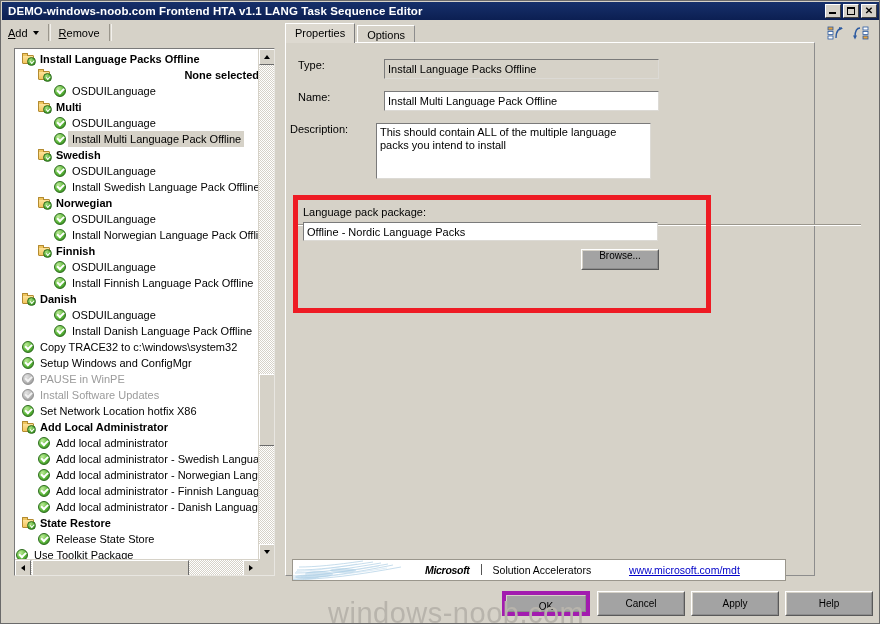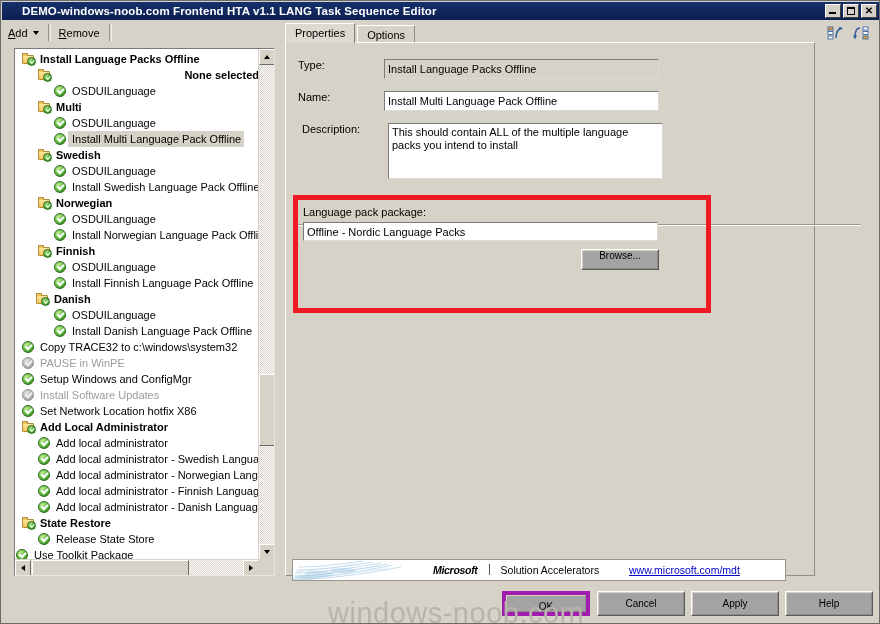--- a/index.html
+++ b/index.html
@@ -28,21 +28,21 @@
     left: 1px; top: 1px;
     width: 878px; height: 18px;
     background: linear-gradient(to bottom, #16306b 0%, #0c1f52 100%);
     display: flex;
     align-items: center;
   }
   .titlebar-text {
     color: #ffffff;
     font-size: 11.5px;
     font-weight: bold;
-    padding-left: 20px;
+    padding-left: 6px;
     white-space: nowrap;
     letter-spacing: 0.1px;
   }
   .titlebar-buttons {
     position: absolute;
     right: 3px; top: 2px;
     display: flex;
     gap: 2px;
   }
   .tbtn {
@@ -393,21 +393,21 @@
     overflow: hidden;
   }
   .swirl {
     position: absolute;
     left: 0; top: 0;
     width: 150px; height: 20px;
     overflow: hidden;
   }
   .brand-text {
     position: absolute;
-    left: 140px; top: 50%;
+    left: 132px; top: 50%;
     transform: translateY(-50%);
     display: flex;
     align-items: flex-start;
     gap: 6px;
     font-size: 10.5px;
     white-space: nowrap;
   }
   .ms-word {
     font-weight: bold;
     font-style: italic;
@@ -577,45 +577,45 @@
             <span class="lbl">Finnish</span>
           </div>
           <div class="trow" style="padding-left: 38px;">
             <span class="ico ico-check"></span>
             <span class="lbl">OSDUILanguage</span>
           </div>
           <div class="trow" style="padding-left: 38px;">
             <span class="ico ico-check"></span>
             <span class="lbl">Install Finnish Language Pack Offline</span>
           </div>
-          <div class="trow folder" style="padding-left: 20px;">
+          <div class="trow folder" style="padding-left: 6px;">
             <span class="ico ico-folder">
               <span class="badge"></span>
             </span>
             <span class="lbl">Danish</span>
           </div>
           <div class="trow" style="padding-left: 38px;">
             <span class="ico ico-check"></span>
             <span class="lbl">OSDUILanguage</span>
           </div>
           <div class="trow" style="padding-left: 38px;">
             <span class="ico ico-check"></span>
             <span class="lbl">Install Danish Language Pack Offline</span>
           </div>
           <div class="trow" style="padding-left: 6px;">
             <span class="ico ico-check"></span>
             <span class="lbl">Copy TRACE32 to c:\windows\system32</span>
+          </div>
+          <div class="trow" style="padding-left: 6px;">
+            <span class="ico ico-check"></span>
+            <span class="lbl">Setup Windows and ConfigMgr</span>
           </div>
           <div class="trow disabled" style="padding-left: 6px;">
             <span class="ico ico-check ico-check-off"></span>
             <span class="lbl">PAUSE in WinPE</span>
-          </div>
-          <div class="trow" style="padding-left: 6px;">
-            <span class="ico ico-check"></span>
-            <span class="lbl">Setup Windows and ConfigMgr</span>
           </div>
           <div class="trow disabled" style="padding-left: 6px;">
             <span class="ico ico-check ico-check-off"></span>
             <span class="lbl">Install Software Updates</span>
           </div>
           <div class="trow" style="padding-left: 6px;">
             <span class="ico ico-check"></span>
             <span class="lbl">Set Network Location hotfix X86</span>
           </div>
           <div class="trow folder" style="padding-left: 6px;">
@@ -693,21 +693,21 @@
     <div class="field-row" style="left:12px; top:16px;">
       <span class="flabel">Type:</span>
       <input class="textbox readonly" style="width: 275px; height: 20px;" readonly="" value="Install Language Packs Offline">
     </div>
 
     <div class="field-row" style="left:12px; top:48px;">
       <span class="flabel">Name:</span>
       <input class="textbox" style="width: 275px; height: 20px;" value="Install Multi Language Pack Offline">
     </div>
 
-    <div class="field-row" style="left:16px; top:80px;">
+    <div class="field-row" style="left:4px; top:80px;">
       <span class="flabel">Description:</span>
       <textarea class="textbox textarea" style="width: 275px; height: 56px;">This should contain ALL of the multiple language packs you intend to install</textarea>
     </div>
 
     <div class="separator"></div>
   </div>
 
   <div class="redbox"></div>
   <div class="lp-label">Language pack package:</div>
   <input class="textbox lp-input" value="Offline - Nordic Language Packs" style="">

